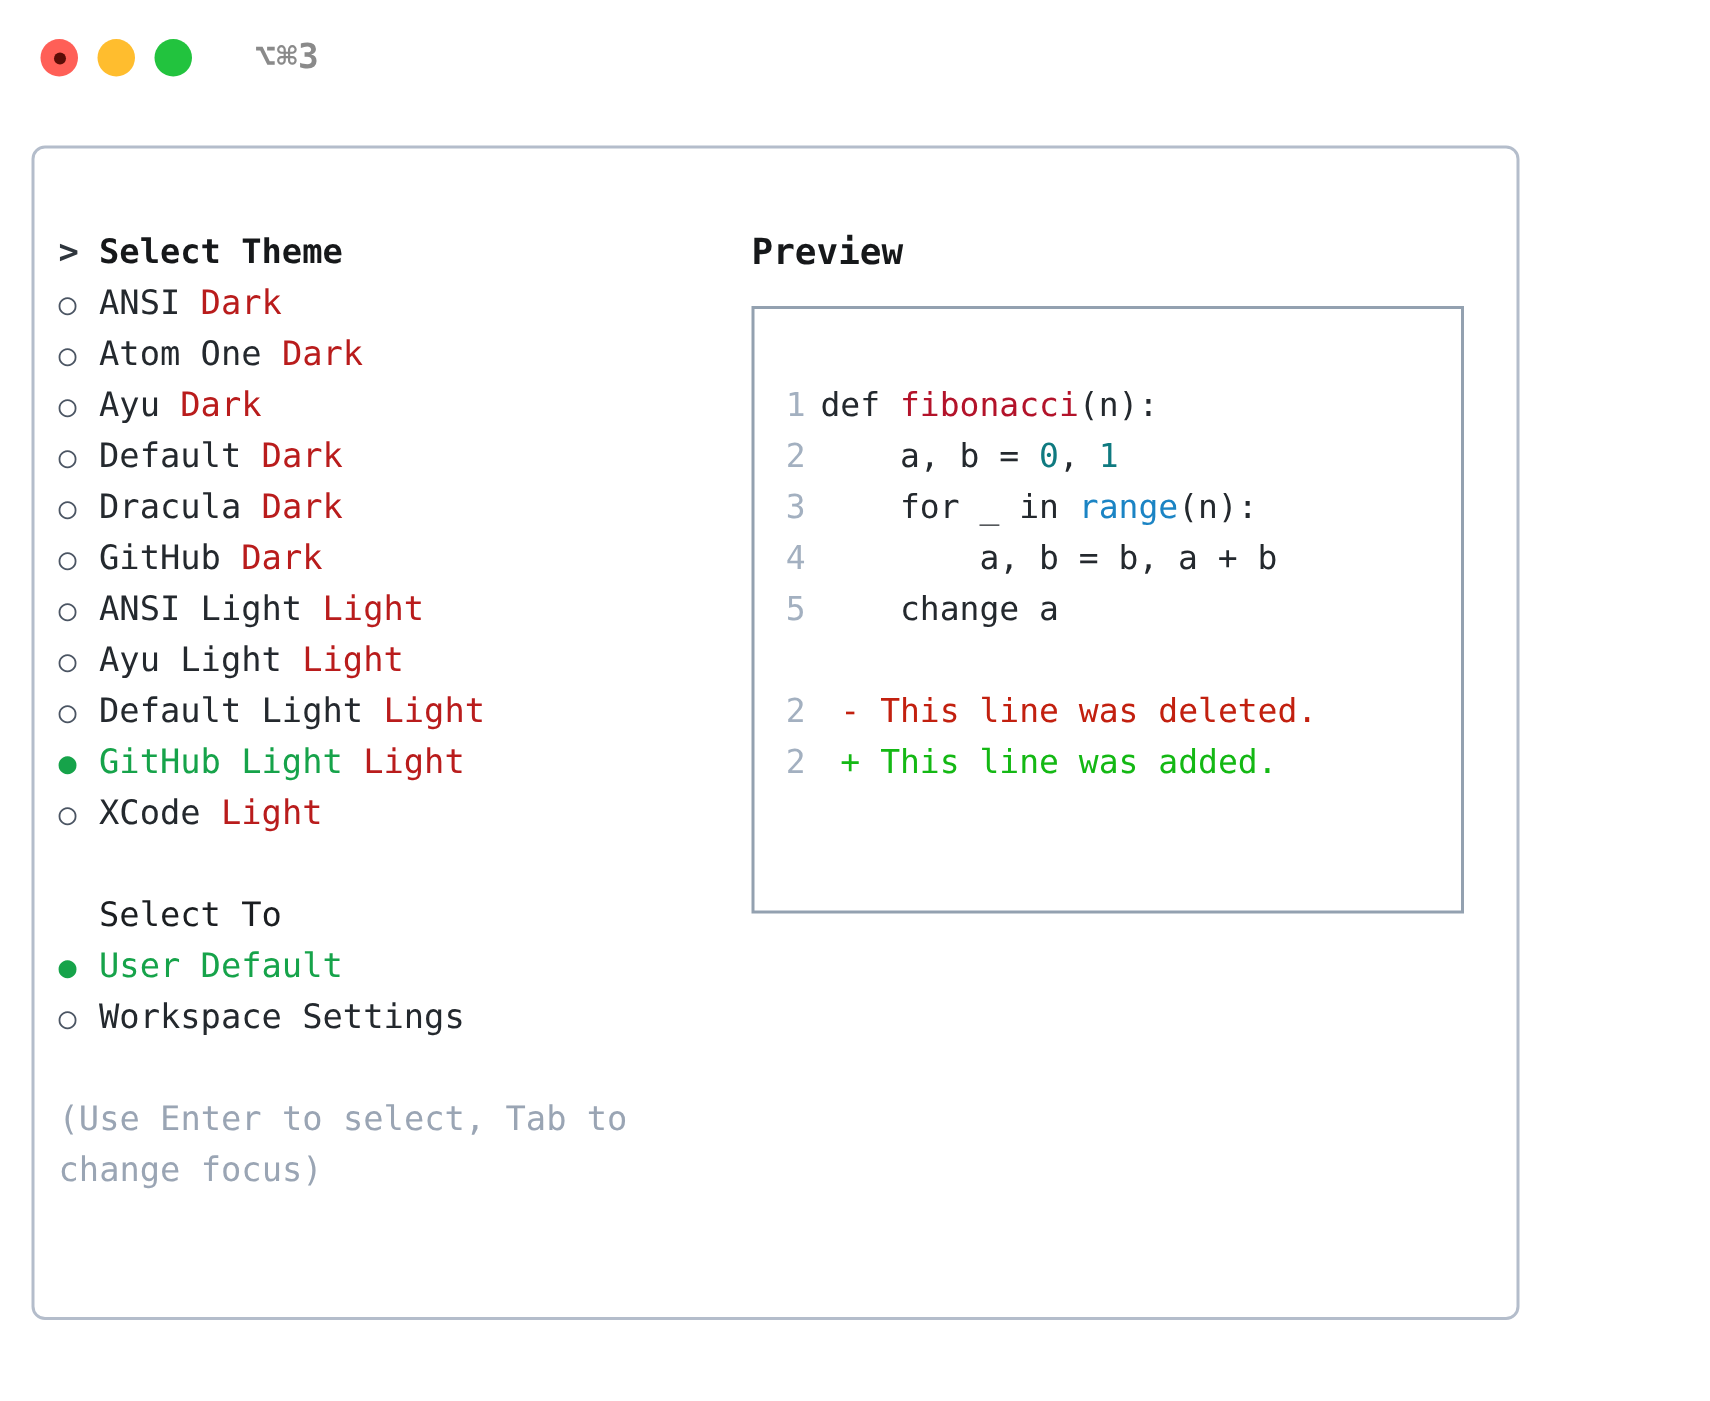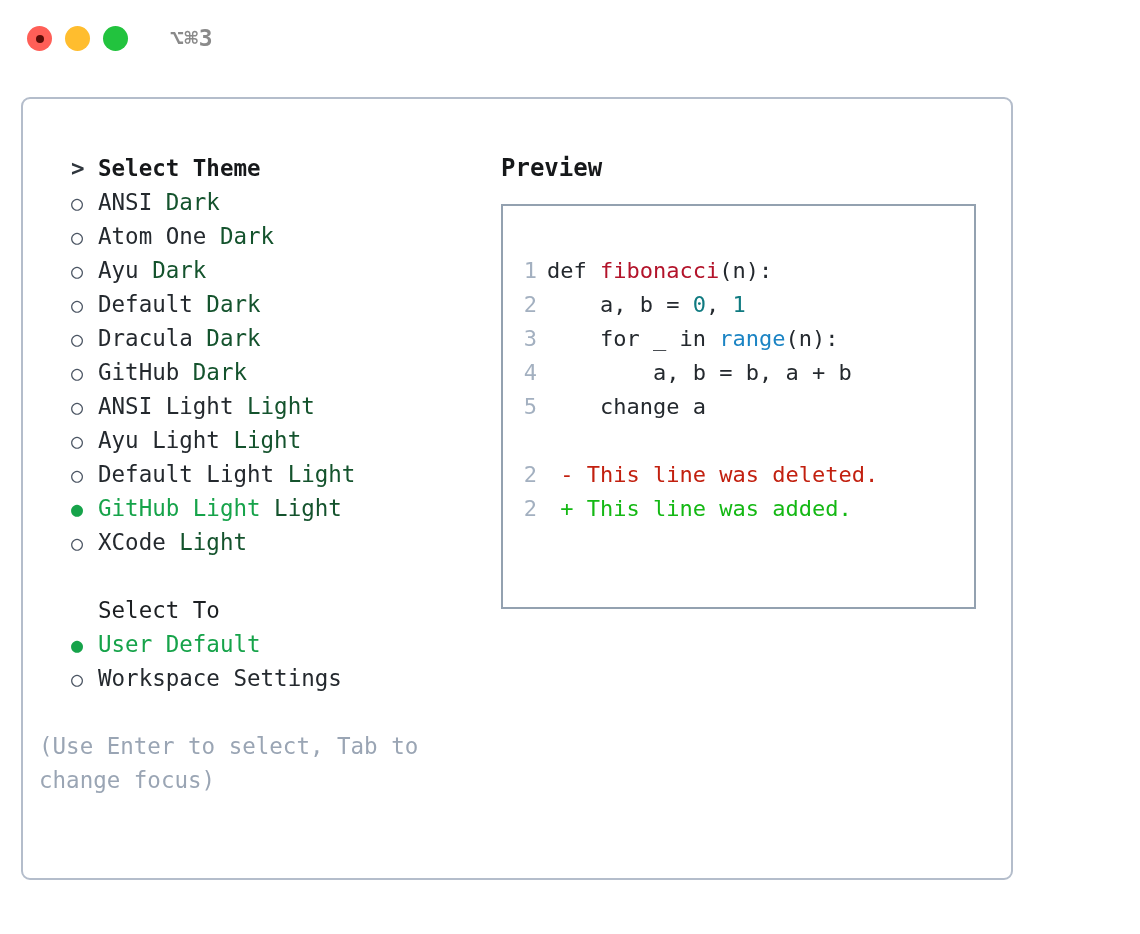--- a/index.html
+++ b/index.html
@@ -91,42 +91,41 @@
     top: 52px;
     width: 450px;
   }
 
   .row {
     height: 34px;
     line-height: 34px;
     font-size: 22.5px;
     white-space: pre;
     color: #24292e;
-    margin-left: 32px;
   }
   .marker {
     display: inline-block;
     width: 27px;
     color: #2f363d;
   }
   .marker-dot-on {
     color: #16a34a;
     font-size: 20px;
   }
   .marker-dot-off {
     color: #4b5563;
     font-size: 20px;
   }
   .row-title {
     font-weight: bold;
     color: #16181a;
   }
   .theme-name { color: #24292e; }
   .theme-name.selected { color: #16a34a; }
-  .theme-variant { color: #14532d; }
+  .theme-variant { color: #b91c1c; }
 
   #apply-header {
     margin-top: 34px;
   }
   #apply-header .marker { color: transparent; }
   #apply-header .label { color: #1b1e21; }
 
   #help-text {
     margin-top: 34px;
     font-size: 22.5px;

